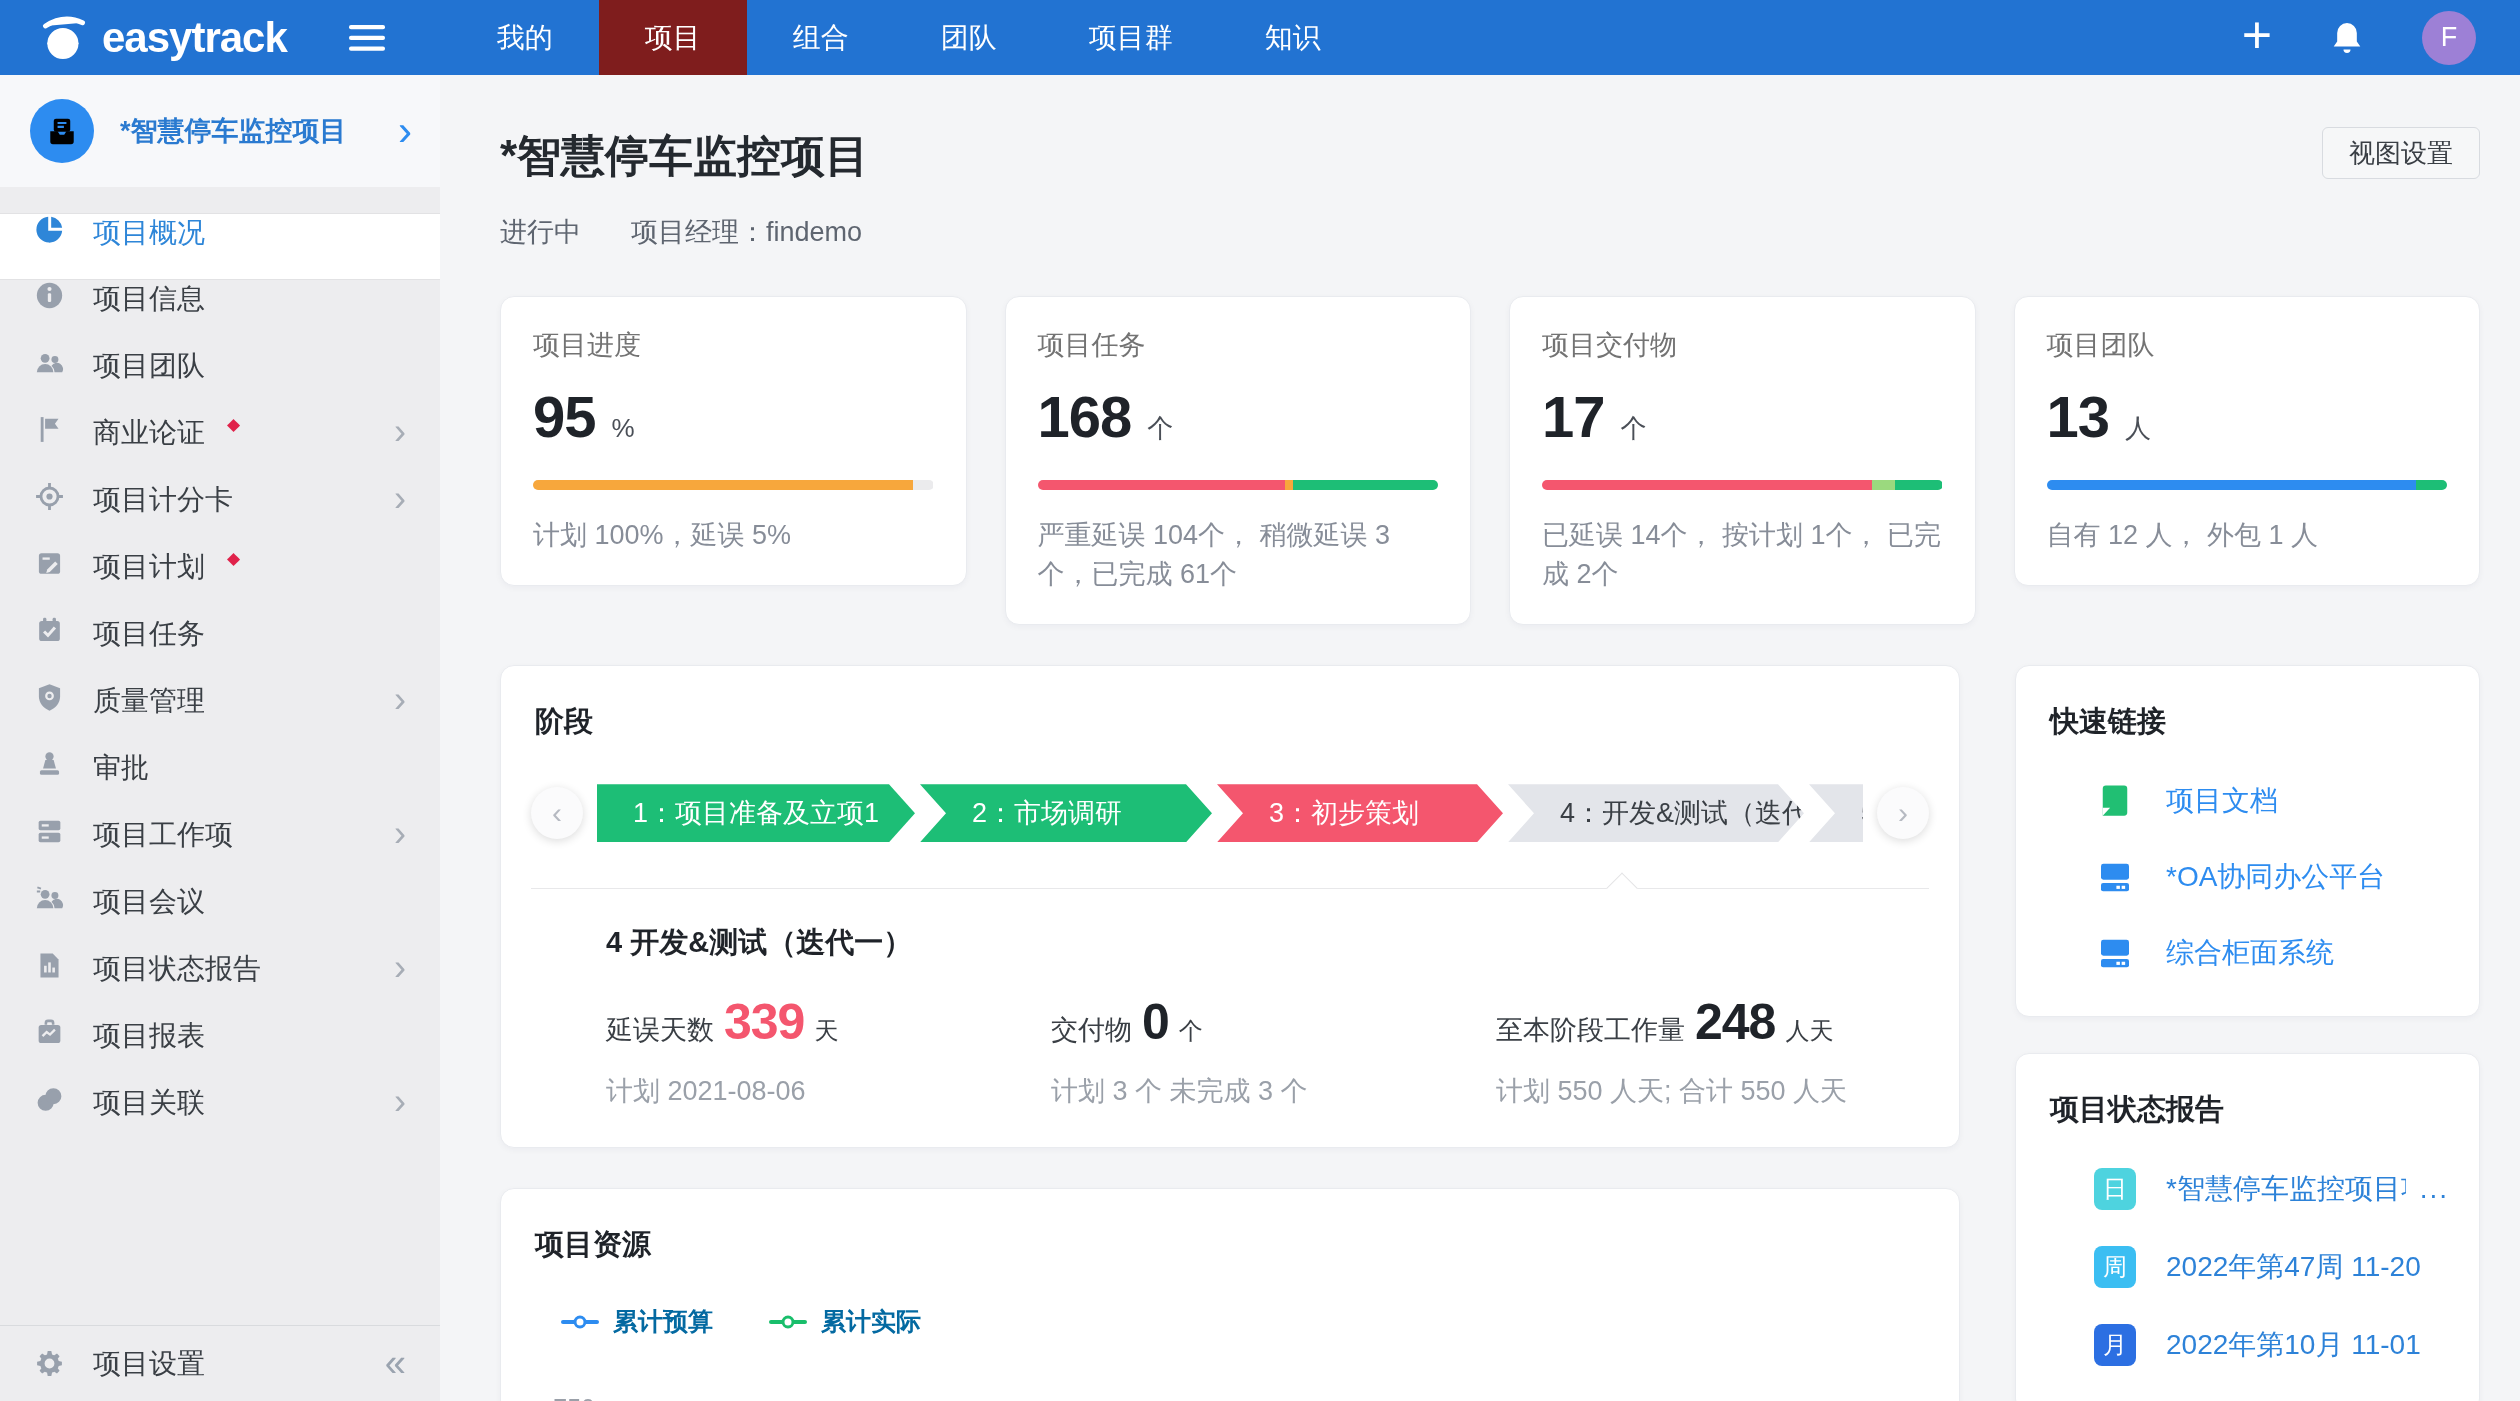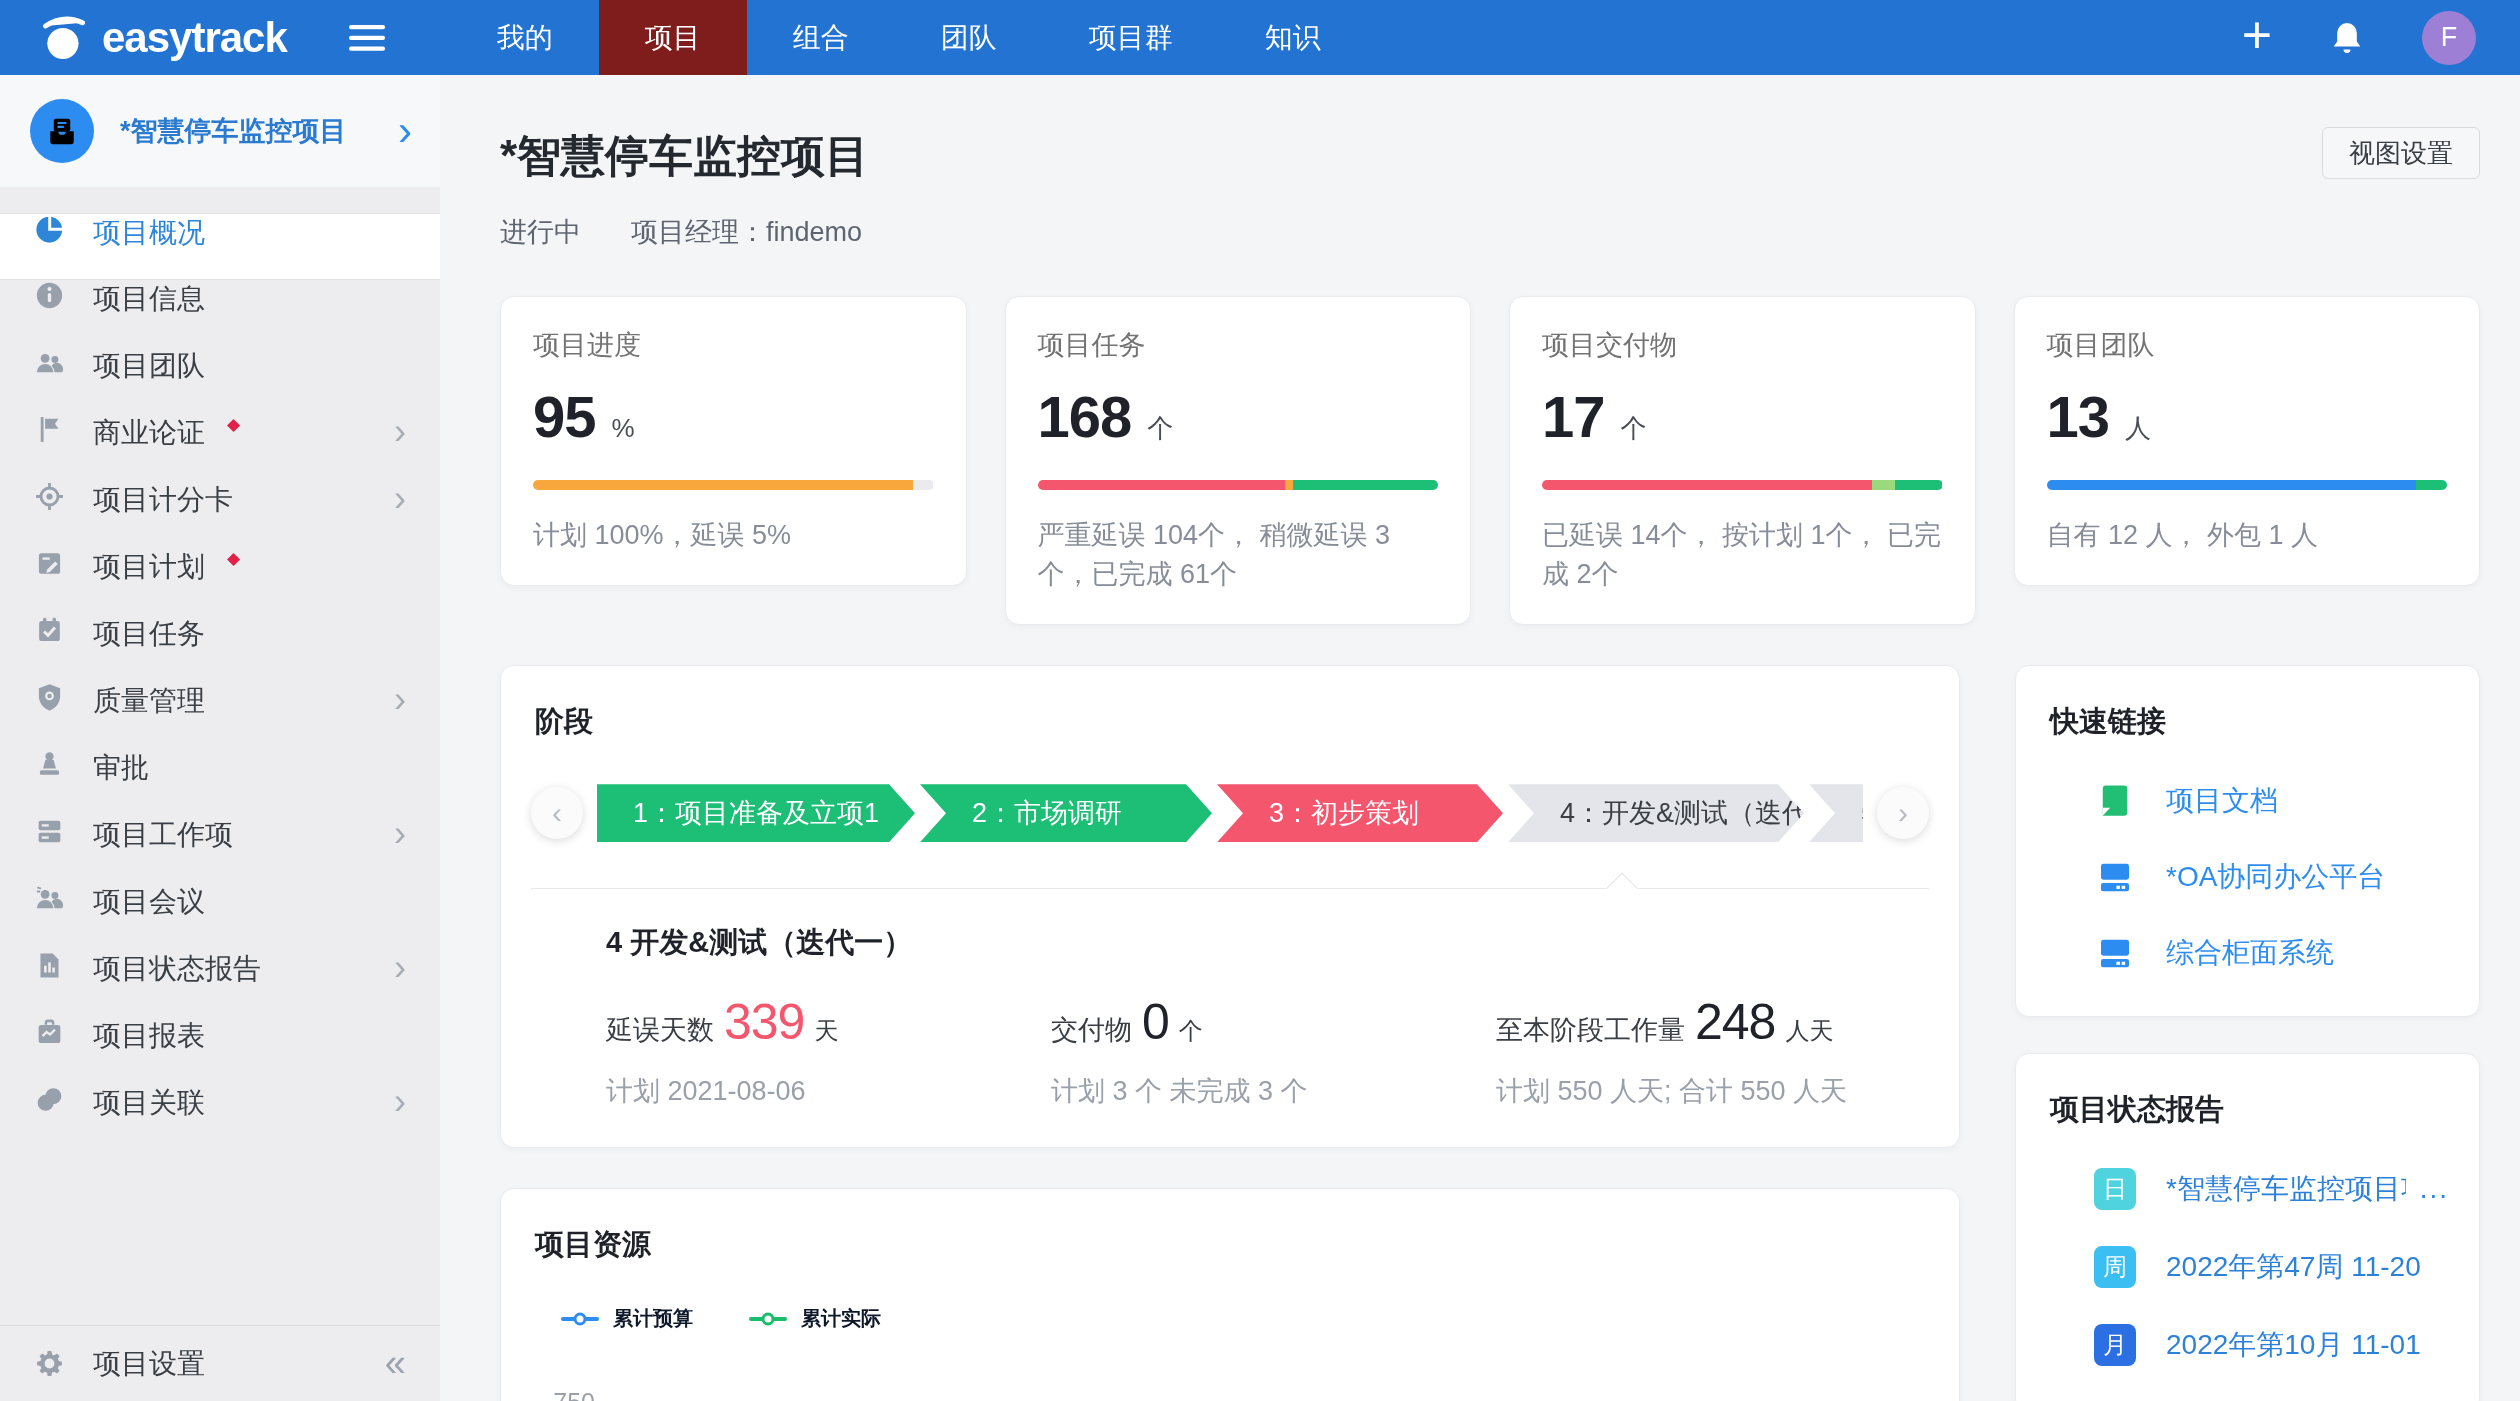--- a/index.html
+++ b/index.html
@@ -89,32 +89,32 @@
   .ph-divider { margin-top:46px; border-top:1px solid #e8e8ea; position:relative; }
   .notch { position:absolute; left:1080px; top:-12px; width:22px; height:22px; background:#fff;
     border-left:1px solid #e4e4e6; border-top:1px solid #e4e4e6; transform:rotate(45deg); }
   .ph-detail { padding:34px 0 6px 75px; }
   .d-title { font-size:29px; font-weight:700; color:#1f2329; }
   .metrics { display:flex; margin-top:30px; }
   .metric { width:445px; flex:none; }
   .metric:last-child { width:auto; }
   .m-line { display:flex; align-items:baseline; }
   .m-label { font-size:27px; color:#3a3f45; }
-  .m-val { font-size:50px; font-weight:400; margin:0 10px 0 10px; letter-spacing:-1px; }
+  .m-val { font-size:50px; font-weight:700; margin:0 10px 0 10px; letter-spacing:-1px; }
   .m-unit { font-size:24px; color:#3a3f45; }
   .m-sub { margin-top:22px; font-size:27px; color:#9aa0a9; }
 
   
   .res-card { margin-top:40px; padding:36px 30px; height:320px; overflow:hidden; }
   .legend { margin-top:40px; margin-left:30px; display:flex; gap:56px; }
   .lg-item { display:flex; align-items:center; cursor:pointer; }
   .lg-mark { position:relative; width:38px; height:4px; border-radius:2px; }
   .lg-mark i { position:absolute; left:50%; top:50%; transform:translate(-50%,-50%);
     width:13px; height:13px; border-radius:50%; background:#fff; border:3px solid; display:block; }
-  .lg-txt { margin-left:14px; font-size:20px; font-weight:600; color:#0f172a; }
+  .lg-txt { margin-left:14px; font-size:25px; font-weight:600; color:#0369a1; }
   .res-chart { position:relative; height:210px; margin-top:34px; }
   .ylab { position:absolute; left:0; width:64px; text-align:right; font-size:25px; color:#9aa0a9; }
   .yl-750 { top:22px; }
 
   
   .links-card { padding:36px 30px 42px; }
   .link-list { margin-top:38px; display:flex; flex-direction:column; gap:34px; }
   .link-row { display:flex; align-items:center; padding-left:48px; cursor:pointer; }
   .link-ic { width:42px; height:42px; flex:none; }
   .link-txt { margin-left:30px; font-size:28px; color:#2d8cf0; }

